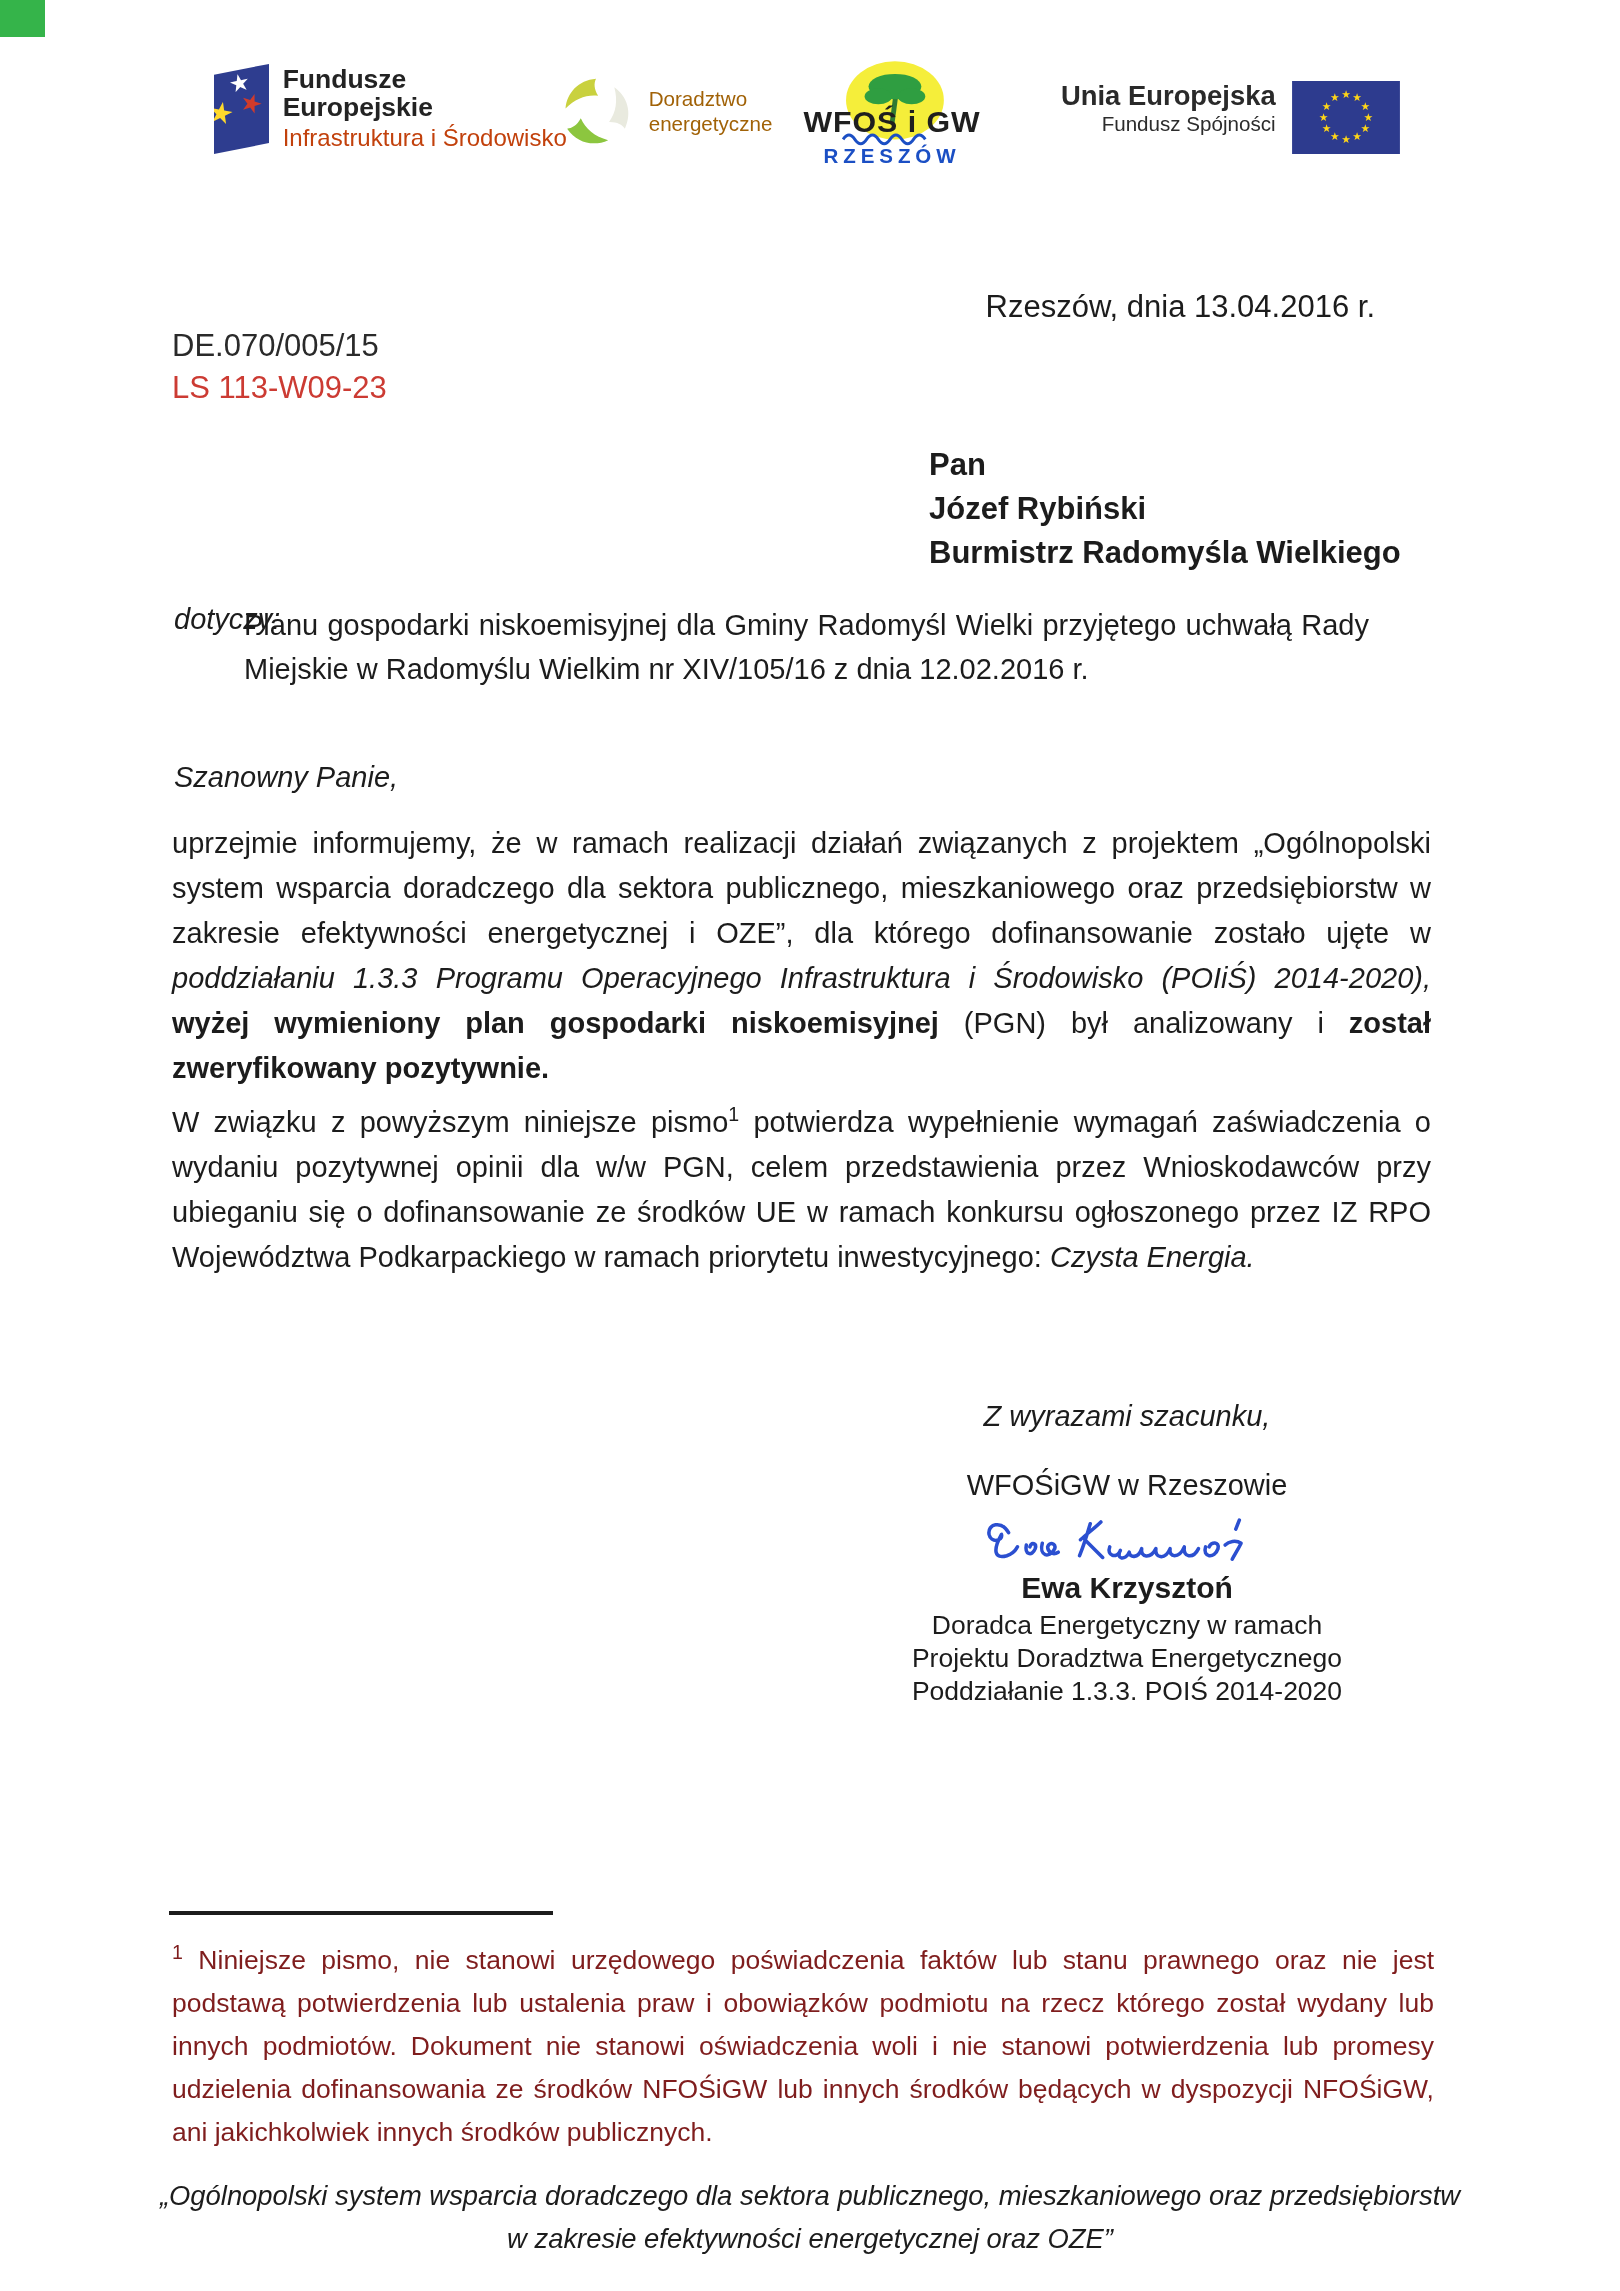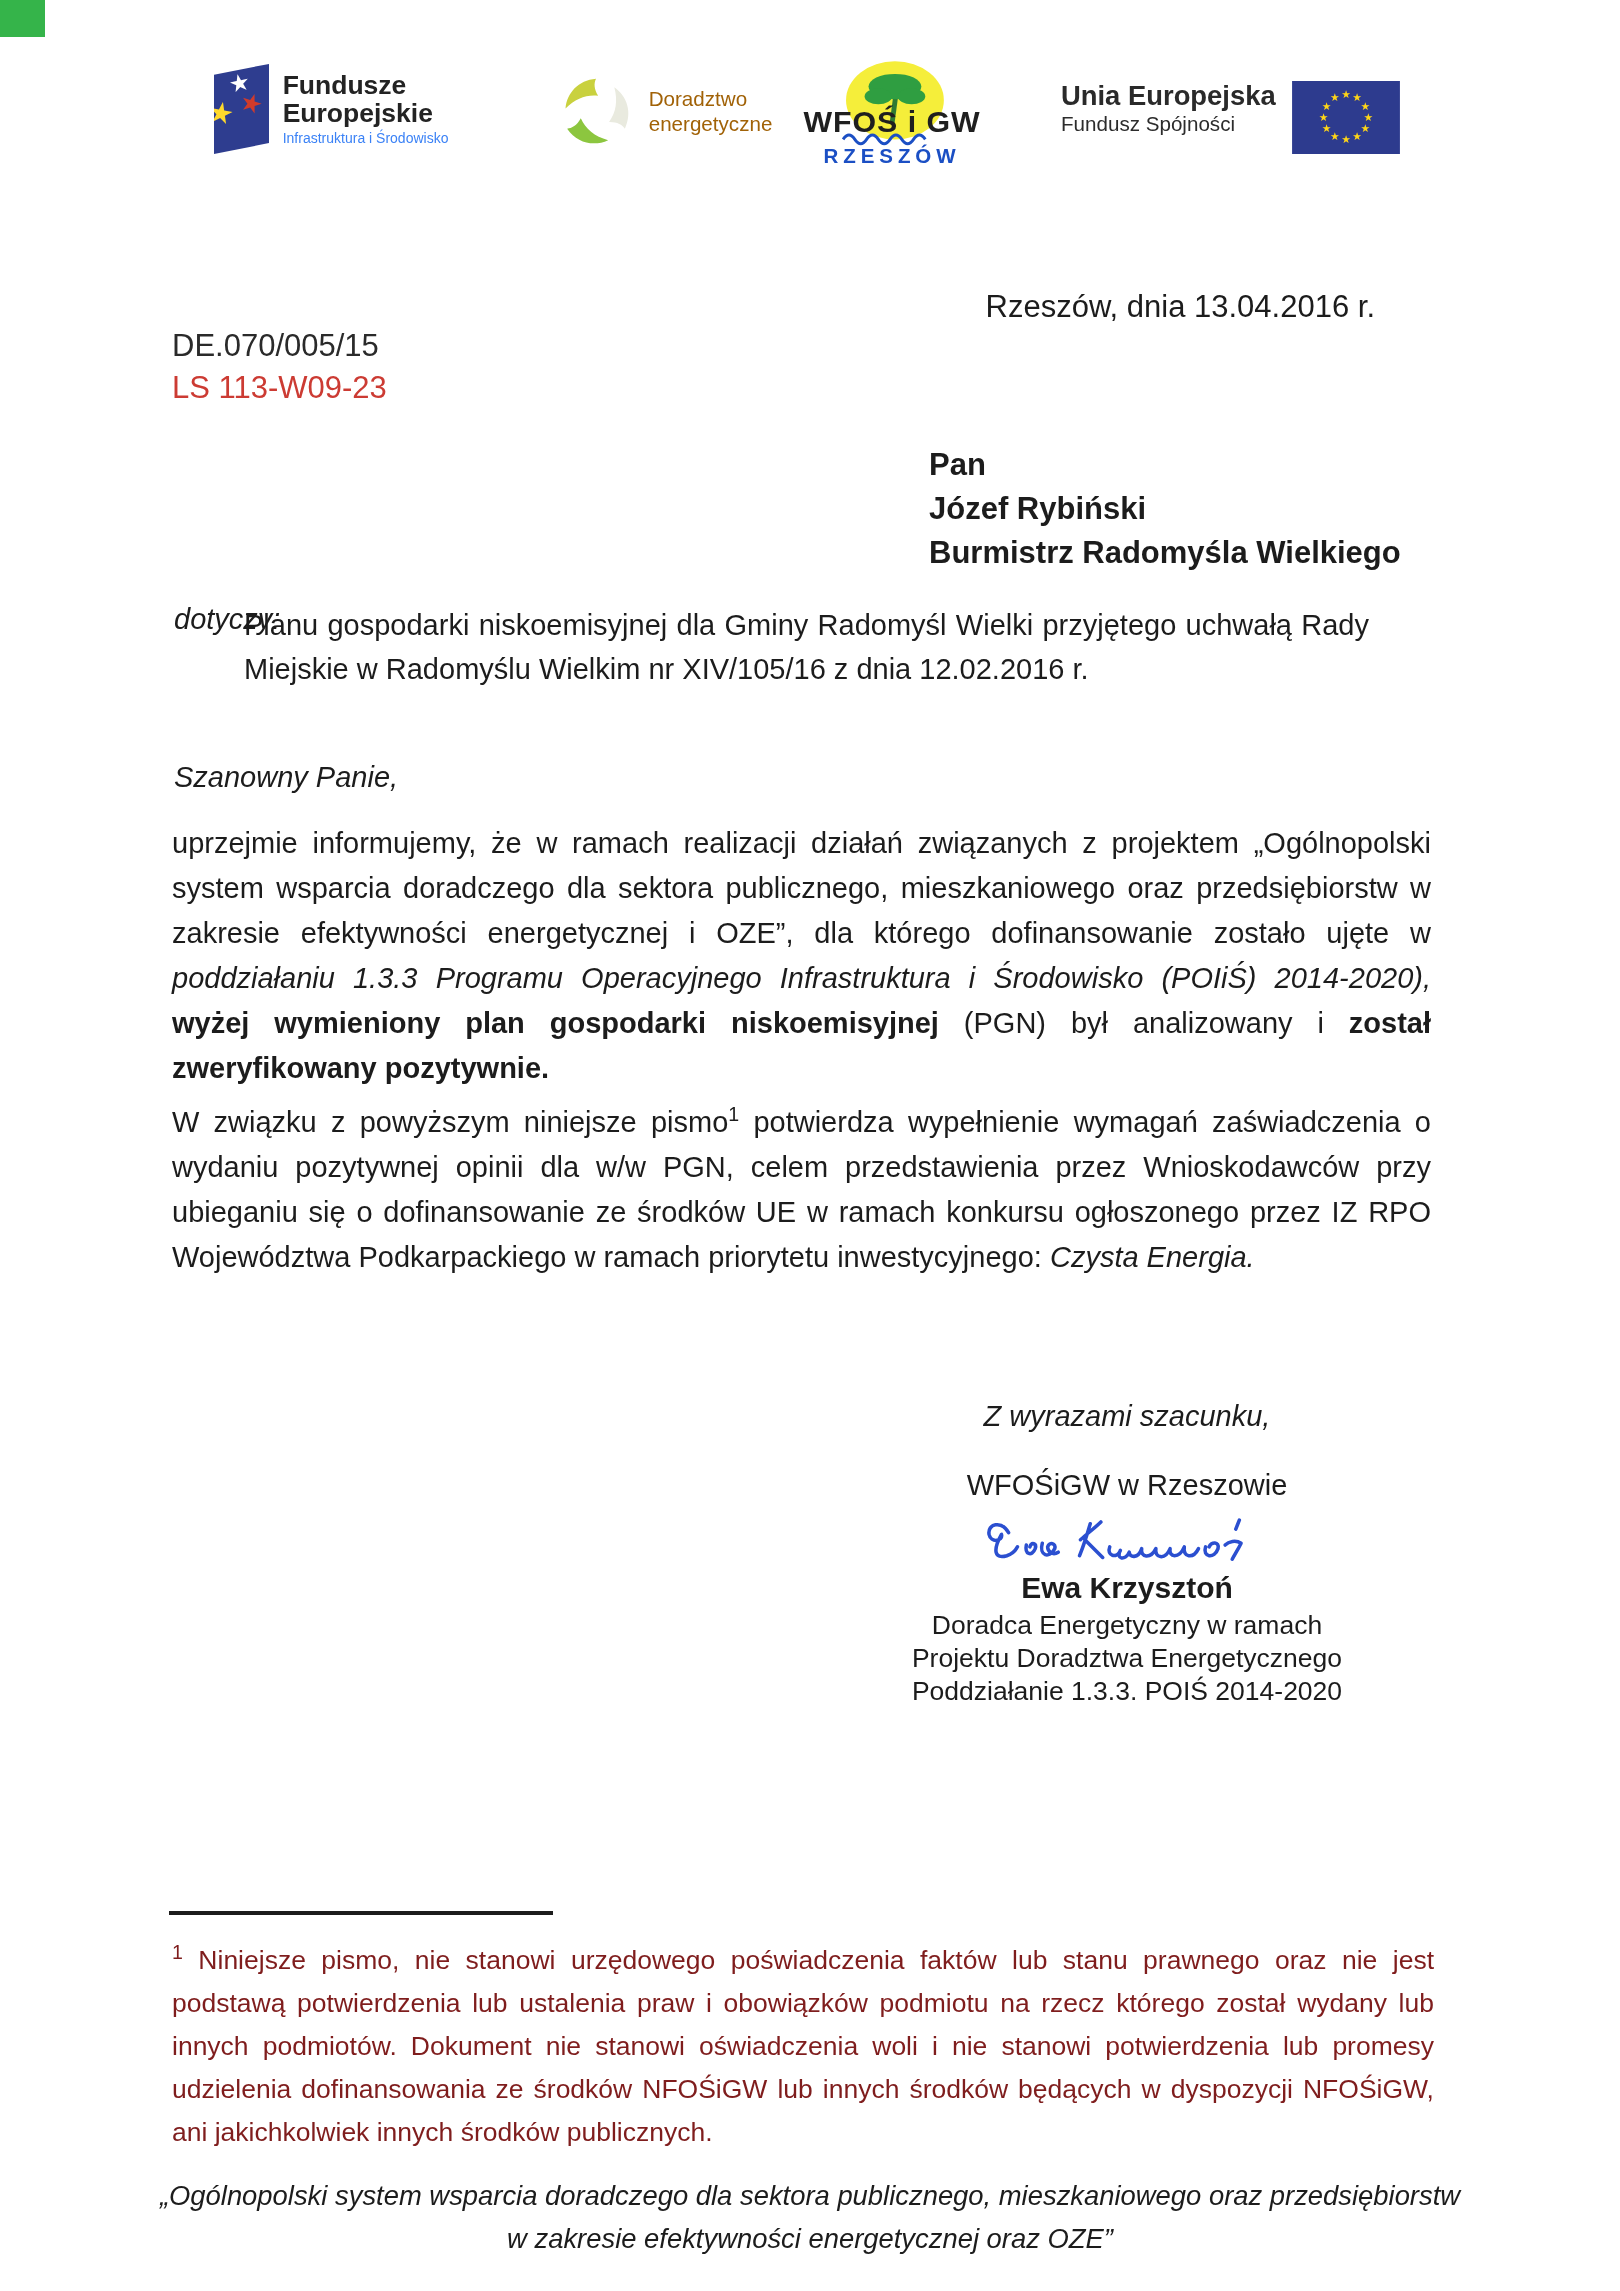--- a/index.html
+++ b/index.html
@@ -13,29 +13,29 @@
   .logos { position:absolute; left:0; top:59px; width:1620px; height:108px; }
   .logo-fe { position:absolute; left:214px; top:4.9px; display:flex; align-items:center; }
   .fe-flag { position:relative; width:55px; height:90px; background:#2e3d8f;
              clip-path:polygon(0 12%, 100% 0, 100% 88%, 0 100%); flex:none; }
   .fe-flag .star { position:absolute; line-height:1; }
   .fe-star-white { color:#ffffff; font-size:23.5px; left:14.7px; top:7.8px;  transform:rotate(-12deg); }
   .fe-star-yellow{ color:#ffd92b; font-size:29px; left:-5.9px; top:35px; transform:rotate(10deg); }
   .fe-star-red   { color:#d23b2b; font-size:25.5px; left:25.5px; top:27.4px; transform:rotate(18deg); }
   .fe-text { margin-left:13.7px; }
   .fe-title { font-weight:bold; font-size:26.5px; line-height:28px; color:#232323; }
-  .fe-sub { font-size:14px; color:#3b82f6; margin-top:2.9px; }
+  .fe-sub { font-size:24px; color:#c2410c; margin-top:2.9px; }
 
   .logo-de { position:absolute; left:557px; top:11.8px; display:flex; align-items:center; }
   .de-text { margin-left:13.7px; font-size:20.6px; line-height:24.5px; color:#a16207; }
 
   .logo-wfos { position:absolute; left:802px; top:0; }
 
   .logo-ue { position:absolute; left:1061px; top:21.6px; display:flex; align-items:flex-start; }
-  .ue-text { text-align:left; margin-right:15.7px; }
+  .ue-text { text-align:right; margin-right:15.7px; }
   .ue-title { font-weight:bold; font-size:27.4px; color:#2a2a2a; line-height:29px; }
   .ue-sub { font-size:20.6px; color:#2c2c2c; margin-top:2px; }
 
   
   .date-line { position:absolute; top:289px; right:245px; font-size:31px; }
   .ref-number { position:absolute; left:172px; top:328px; font-size:31px; color:#2a2a2a; }
   .ref-code { position:absolute; left:172px; top:370px; font-size:31px; color:#cc3b33; }
 
   .recipient { position:absolute; left:929px; top:443px; font-size:31px; font-weight:bold; line-height:44px; }
 

